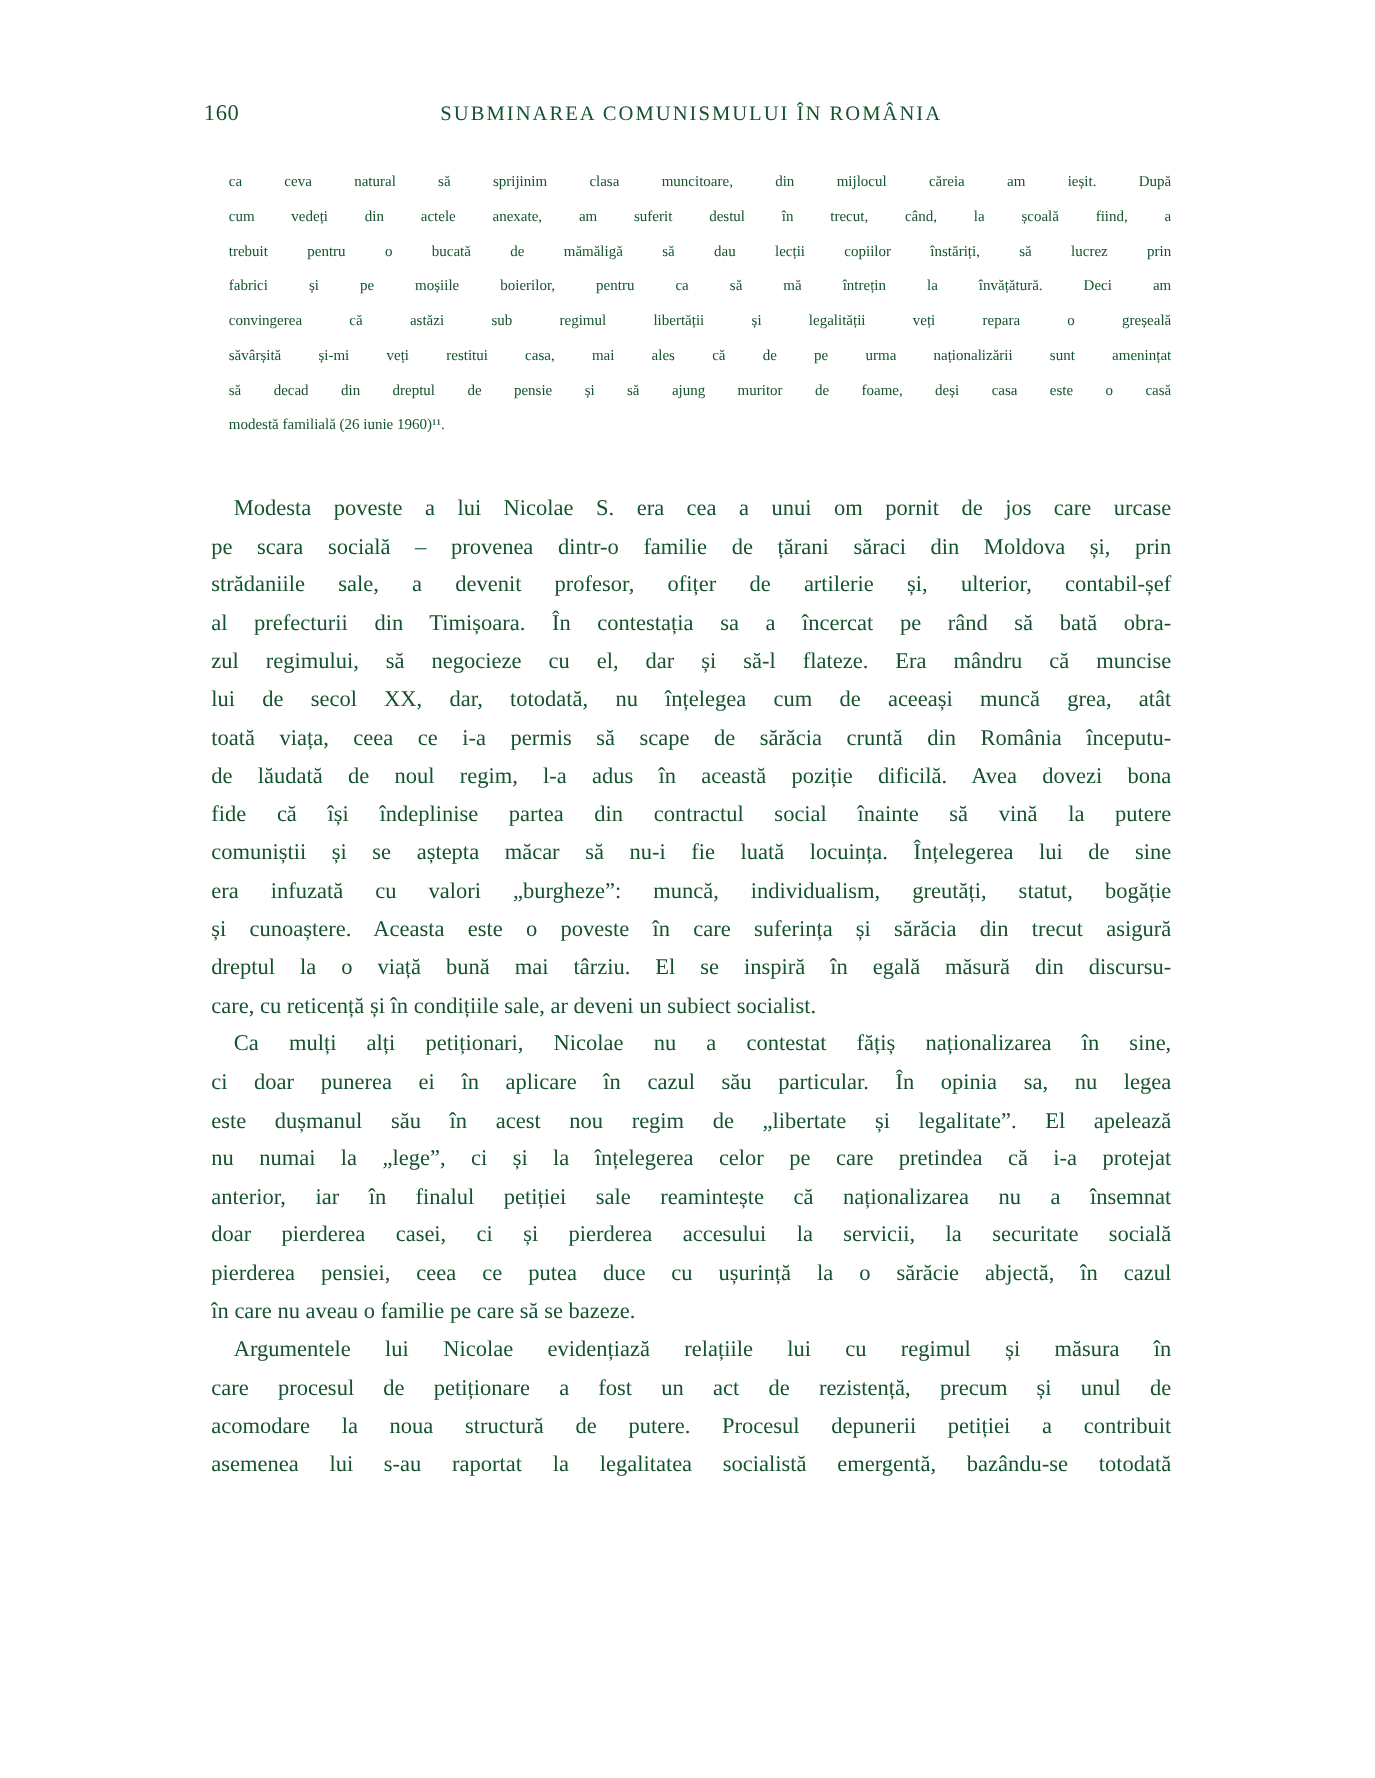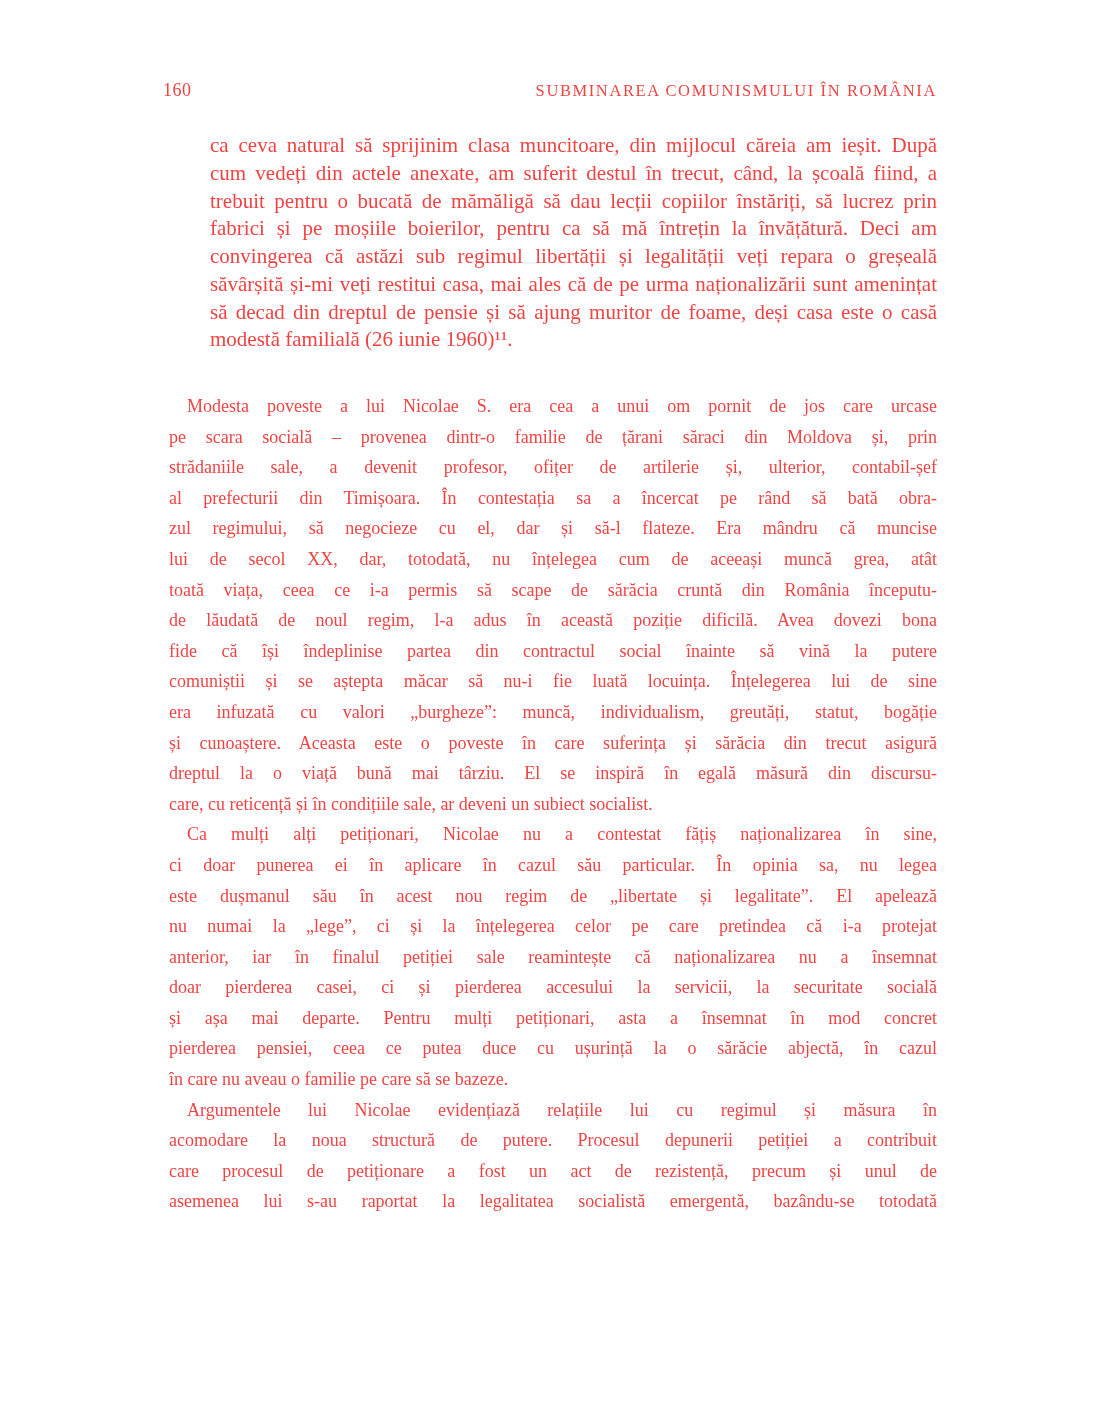--- a/index.html
+++ b/index.html
@@ -5,21 +5,21 @@
   html, body {
     margin: 0;
     padding: 0;
     background: #ffffff;
   }
   .page {
     position: relative;
     width: 1100px;
     height: 1422px;
     background: #ffffff;
-    color: #ef4444;
+    color: #14532d;
     font-family: "Liberation Serif", "DejaVu Serif", serif;
     overflow: hidden;
   }
   .text-block {
     position: absolute;
     left: 169px;
     top: 80px;
     width: 768px;
   }
   .page-header {
@@ -32,28 +32,28 @@
     left: -6px;
     top: 0;
     font-size: 18px;
     letter-spacing: 0.5px;
   }
   .running-title {
     position: absolute;
     left: 0;
     right: 0;
     top: 1px;
-    text-align: right;
+    text-align: center;
     font-size: 16.5px;
     letter-spacing: 1.6px;
     white-space: nowrap;
   }
   .block-quote {
-    margin-left: 41px;
-    font-size: 21px;
+    margin-left: 14px;
+    font-size: 12px;
     line-height: 27.75px;
   }
   .body-paragraphs {
     margin-top: 37px;
     font-size: 18px;
     line-height: 30.6px;
   }
   .line {
     text-align: justify;
     text-align-last: justify;
@@ -110,26 +110,25 @@
           <div class="line">dreptul la o viață bună mai târziu. El se inspiră în egală măsură din discursu-</div>
           <div class="line last">care, cu reticență și în condițiile sale, ar deveni un subiect socialist.</div>
         </div>
         <div class="paragraph">
           <div class="line indent">Ca mulți alți petiționari, Nicolae nu a contestat fățiș naționalizarea în sine,</div>
           <div class="line">ci doar punerea ei în aplicare în cazul său particular. În opinia sa, nu legea</div>
           <div class="line">este dușmanul său în acest nou regim de „libertate și legalitate”. El apelează</div>
           <div class="line">nu numai la „lege”, ci și la înțelegerea celor pe care pretindea că i-a protejat</div>
           <div class="line">anterior, iar în finalul petiției sale reamintește că naționalizarea nu a însemnat</div>
           <div class="line">doar pierderea casei, ci și pierderea accesului la servicii, la securitate socială</div>
-          <div class="line">și așa mai departe. Pentru mulți petiționari, asta a însemnat în mod concret</div>
           <div class="line">pierderea pensiei, ceea ce putea duce cu ușurință la o sărăcie abjectă, în cazul</div>
           <div class="line last">în care nu aveau o familie pe care să se bazeze.</div>
         </div>
         <div class="paragraph">
           <div class="line indent">Argumentele lui Nicolae evidențiază relațiile lui cu regimul și măsura în</div>
+          <div class="line">care procesul de petiționare a fost un act de rezistență, precum și unul de</div>
           <div class="line">acomodare la noua structură de putere. Procesul depunerii petiției a contribuit</div>
-          <div class="line">care procesul de petiționare a fost un act de rezistență, precum și unul de</div>
           <div class="line">asemenea lui s-au raportat la legalitatea socialistă emergentă, bazându-se totodată</div>
         </div>
       </div>
 
   </div>
 </div>
 
 </body></html>

